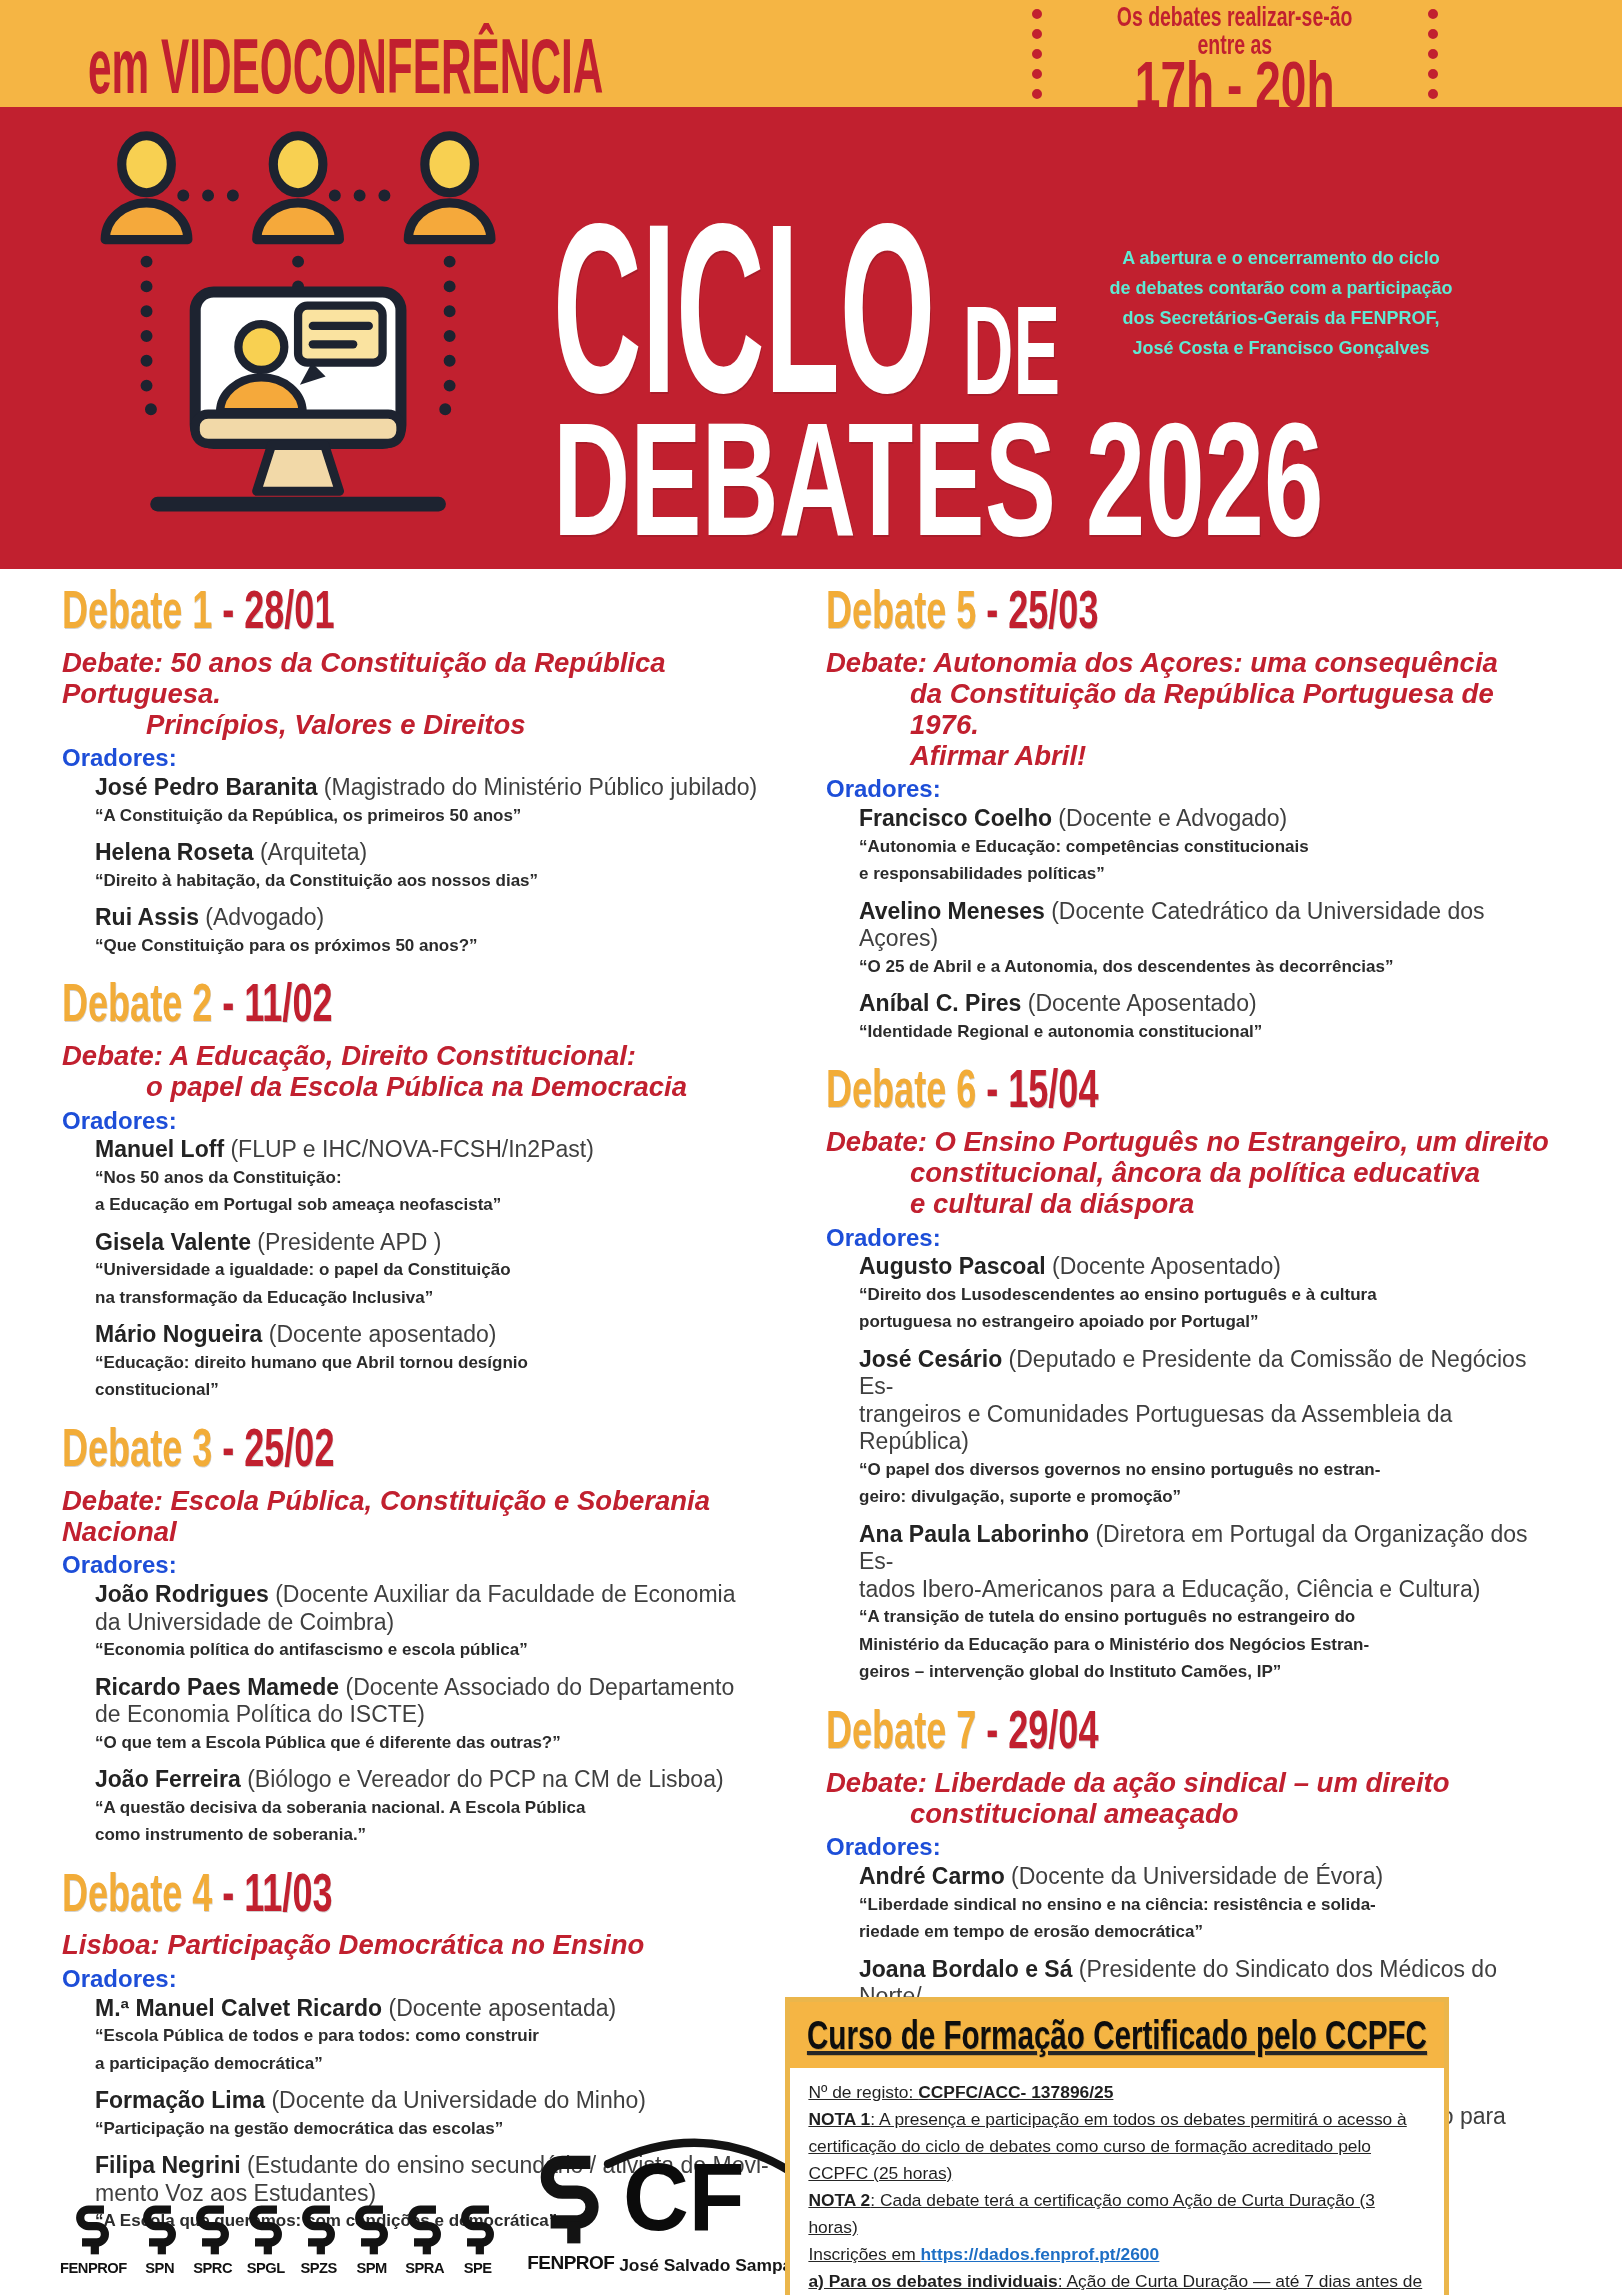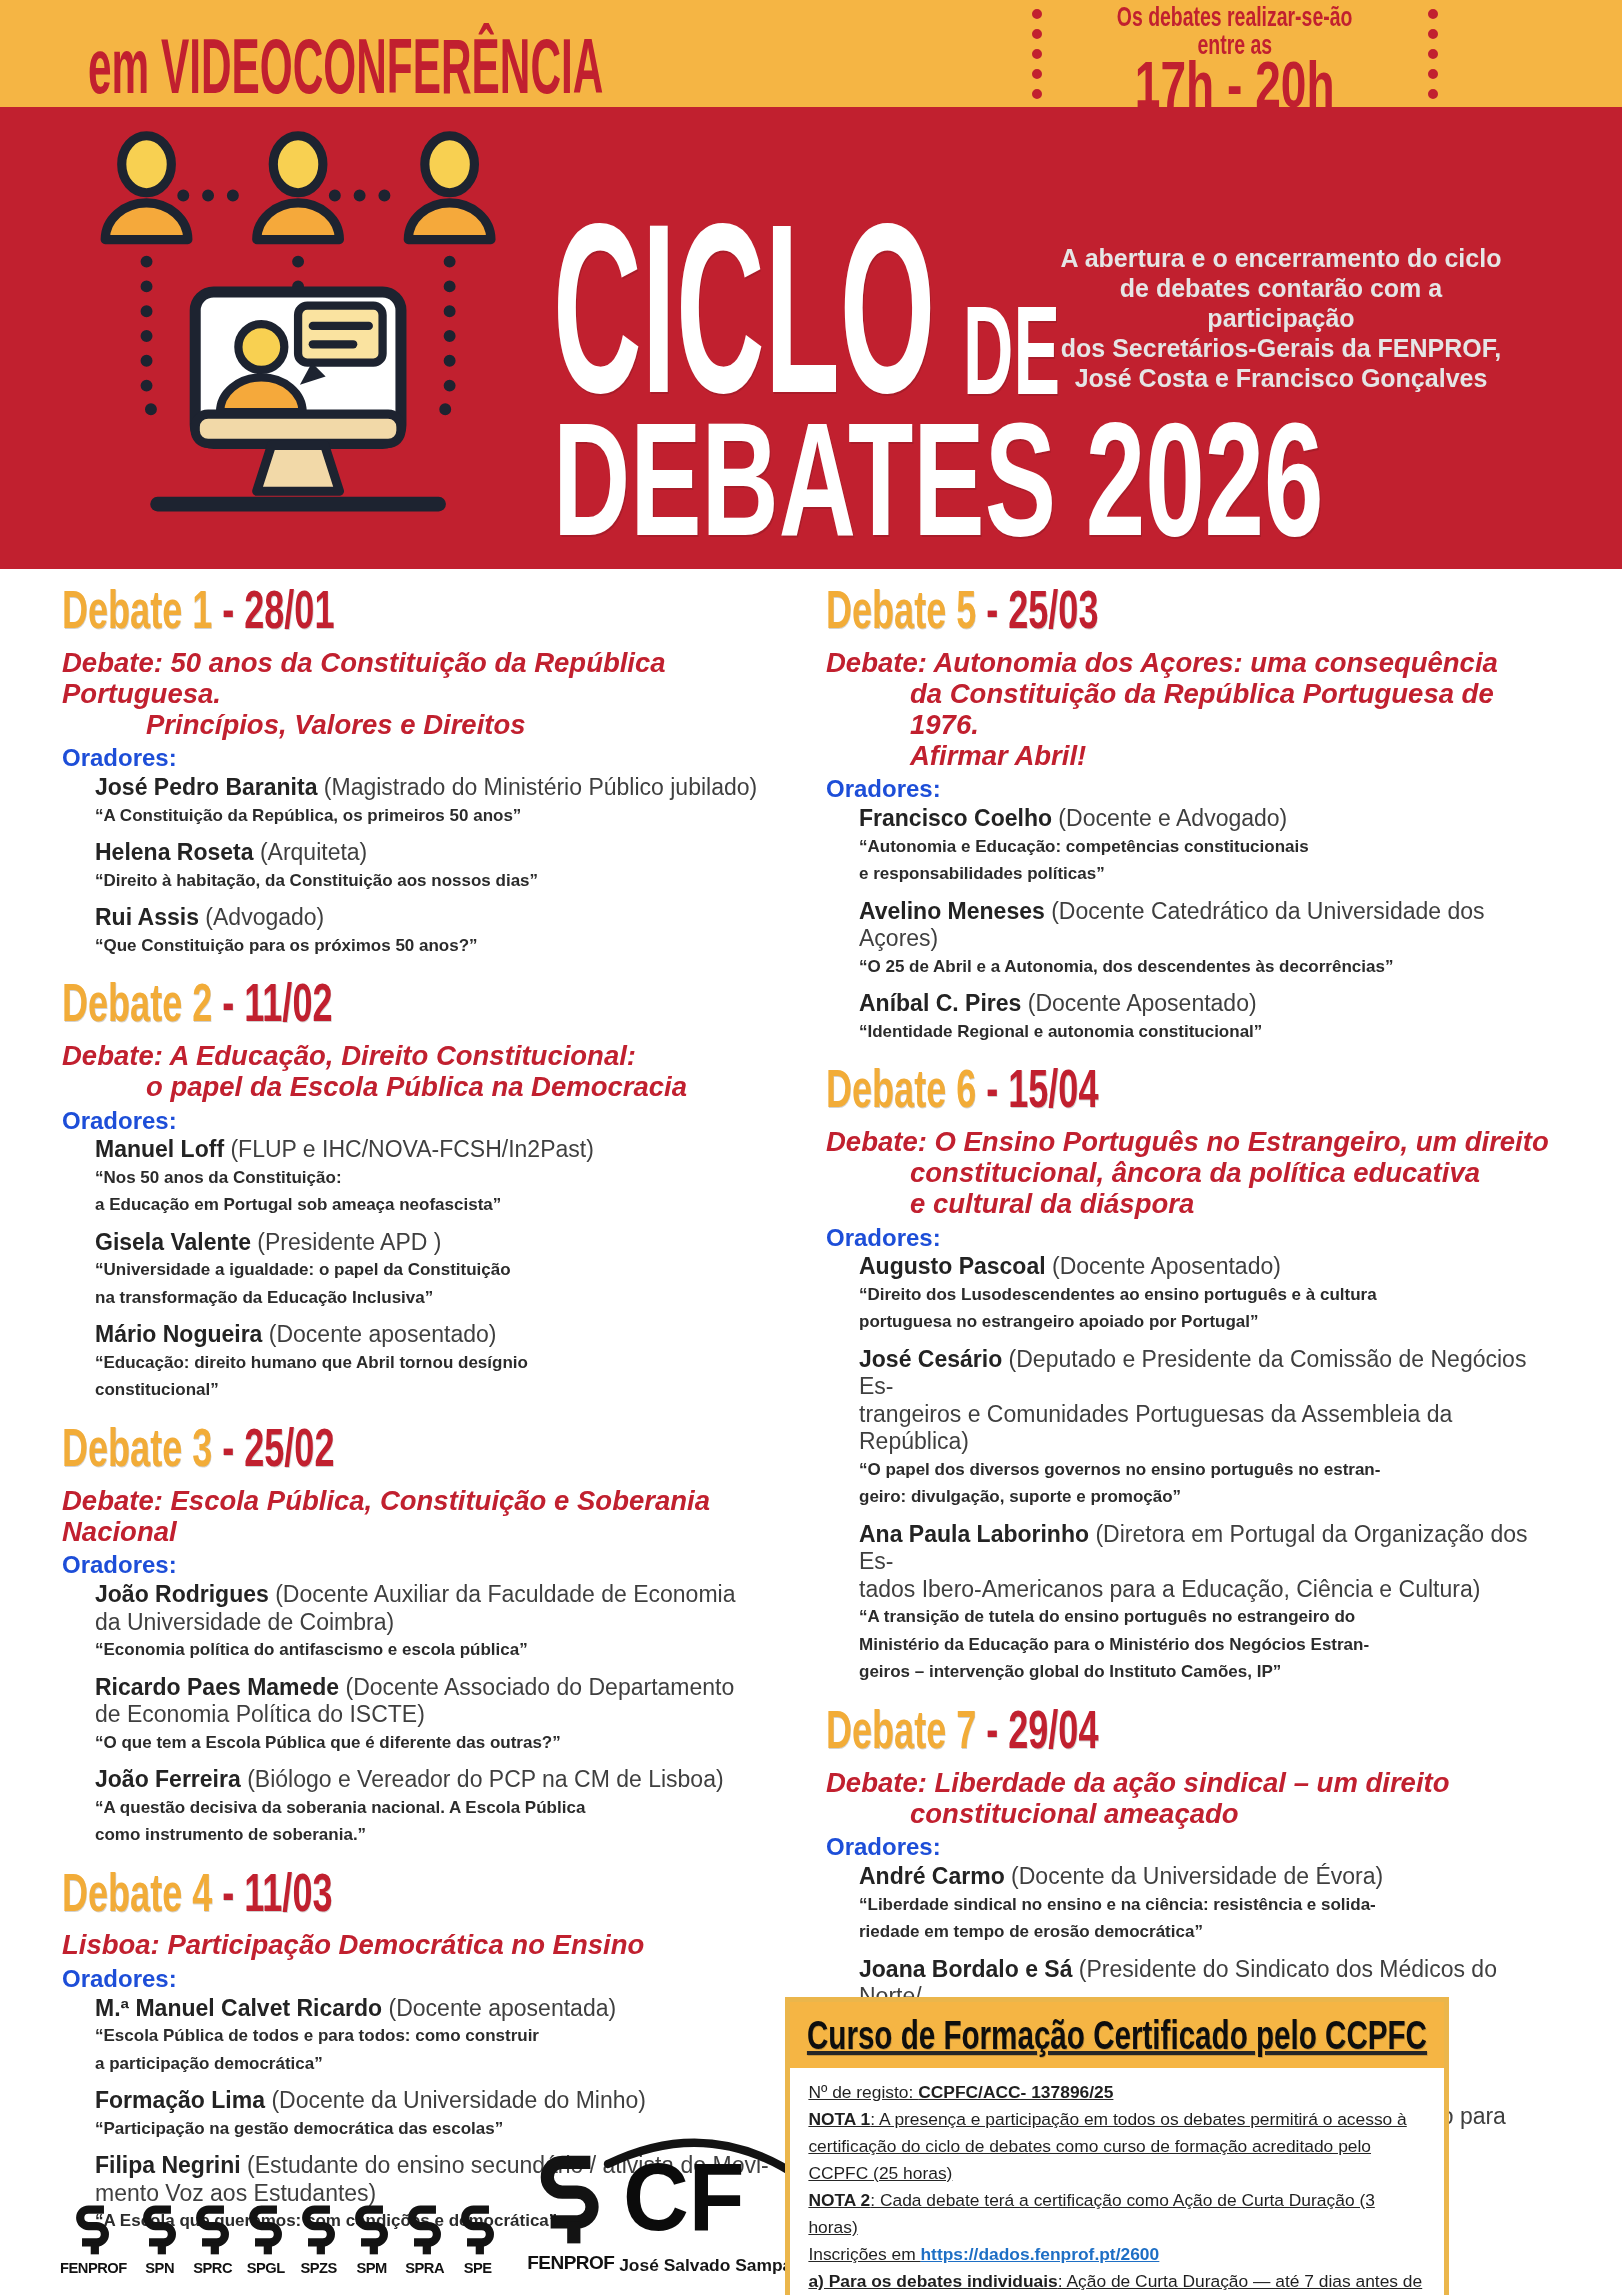--- a/index.html
+++ b/index.html
@@ -24,22 +24,22 @@
   .sched .condc{ display:inline-block; font-weight:700; white-space:nowrap; transform:scaleX(.72); transform-origin:50% 50%; }
 
   
   .hero{ position:absolute; top:107px; left:0; width:100%; height:462px; background:var(--red); }
   .hero-illo{ position:absolute; left:73px; top:14.7px; width:452px; height:428px; }
   .hero-title{ position:absolute; left:553px; top:115px; color:#fff; text-shadow:1.8px 1.8px 0 rgba(0,0,0,.12); }
   .t1{ display:flex; align-items:flex-end; }
   .ciclo{ font-size:241px; line-height:174px; transform:scaleX(.51); width:377px; }
   .de{ font-size:127px; line-height:92px; transform:scaleX(.55); width:99px; margin-left:33px; }
   .t2{ margin-top:24px; font-size:162px; line-height:118px; transform:scaleX(.66); }
-  .hero-note{ position:absolute; left:1047px; top:136px; width:468px; text-align:center; color:#e5e5e5;
-              font-weight:700; font-size:25px; line-height:30px; white-space:pre-line; }
+  .hero-note{ position:absolute; left:1047px; top:136px; width:468px; text-align:center; color:#5eead4;
+              font-weight:700; font-size:18px; line-height:30px; white-space:pre-line; }
 
   
   .col{ position:absolute; top:588px; }
   #col-left{ left:62px; width:730px; }
   #col-right{ left:826px; width:739px; }
   .debate{ margin-bottom:22px; }
   .dhead{ line-height:44px; margin-bottom:3.7px; }
   .dhead .dh{ font-size:53px; transform:scaleX(.68); text-shadow:0.9px 0.9px 0 rgba(0,0,0,.18); }
   .dnum{ color:var(--gold); } .ddate{ color:var(--red); }
   .dsub{ color:var(--red); font-size:27.5px; font-weight:700; font-style:italic; line-height:31px; margin-bottom:3.7px; }

